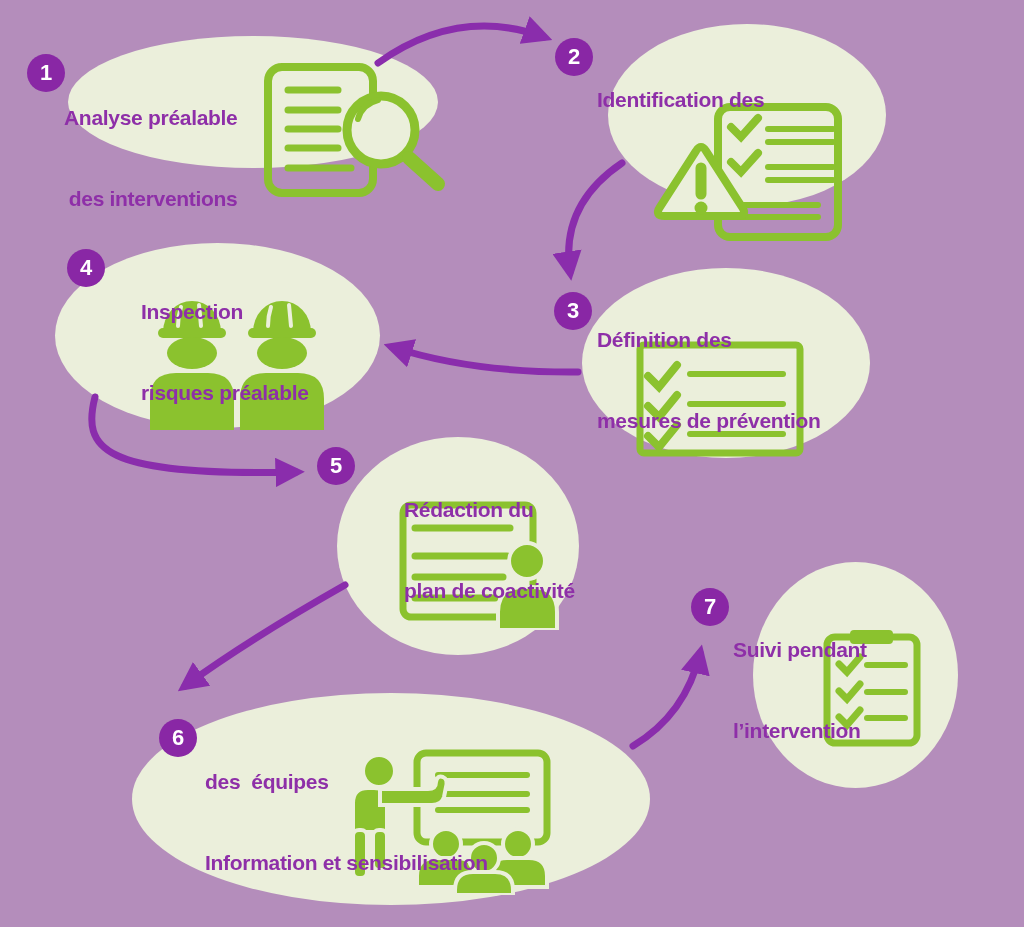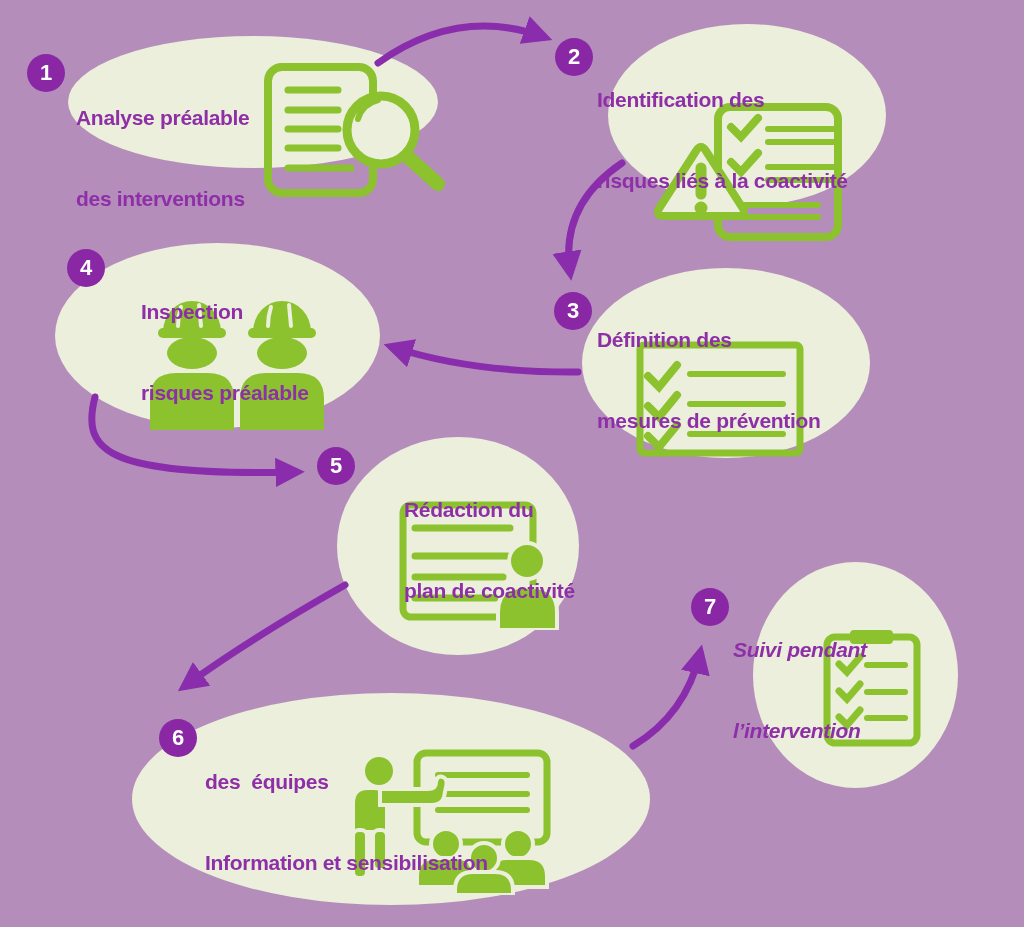--- a/index.html
+++ b/index.html
@@ -153,31 +153,30 @@
       <path d="M24,73 l8,8 l13,-15" stroke-width="7"></path>
         <line x1="52" y1="74" x2="90" y2="74" stroke-width="6"></line>
       <path d="M24,99 l8,8 l13,-15" stroke-width="7"></path>
         <line x1="52" y1="100" x2="90" y2="100" stroke-width="6"></line>
     </g>
   </svg>
 
   <div class="badge" style="left:27px;top:54px;">
       <span>1</span>
     </div>
-  <div class="step-label" style="left:76px;top:50px;">
+  <div class="step-label" style="left:64px;top:50px;text-align:right;">
     <div>Analyse préalable</div>
     <div>des interventions</div>
   </div>
 
   <div class="badge" style="left:555px;top:38px;">
       <span>2</span>
     </div>
   <div class="step-label" style="left:597px;top:32px;">
     <div>Identification des</div>
-    <div>risques liés à la coactivité</div>
   </div>
 
   <div class="badge" style="left:554px;top:292px;">
       <span>3</span>
     </div>
   <div class="step-label" style="left:597px;top:272px;">
     <div>Définition des</div>
     <div>mesures de prévention</div>
   </div>
 
@@ -201,18 +200,18 @@
       <span>6</span>
     </div>
   <div class="step-label" style="left:205px;top:714px;">
     <div>des  équipes</div>
     <div>Information et sensibilisation</div>
   </div>
 
   <div class="badge" style="left:691px;top:588px;">
       <span>7</span>
     </div>
-  <div class="step-label" style="left:733px;top:582px;font-style:italic;">
+  <div class="step-label" style="left:733px;top:582px;">
     <div>Suivi pendant</div>
     <div>l’intervention</div>
   </div>
 
 </div>
 
 </body></html>

